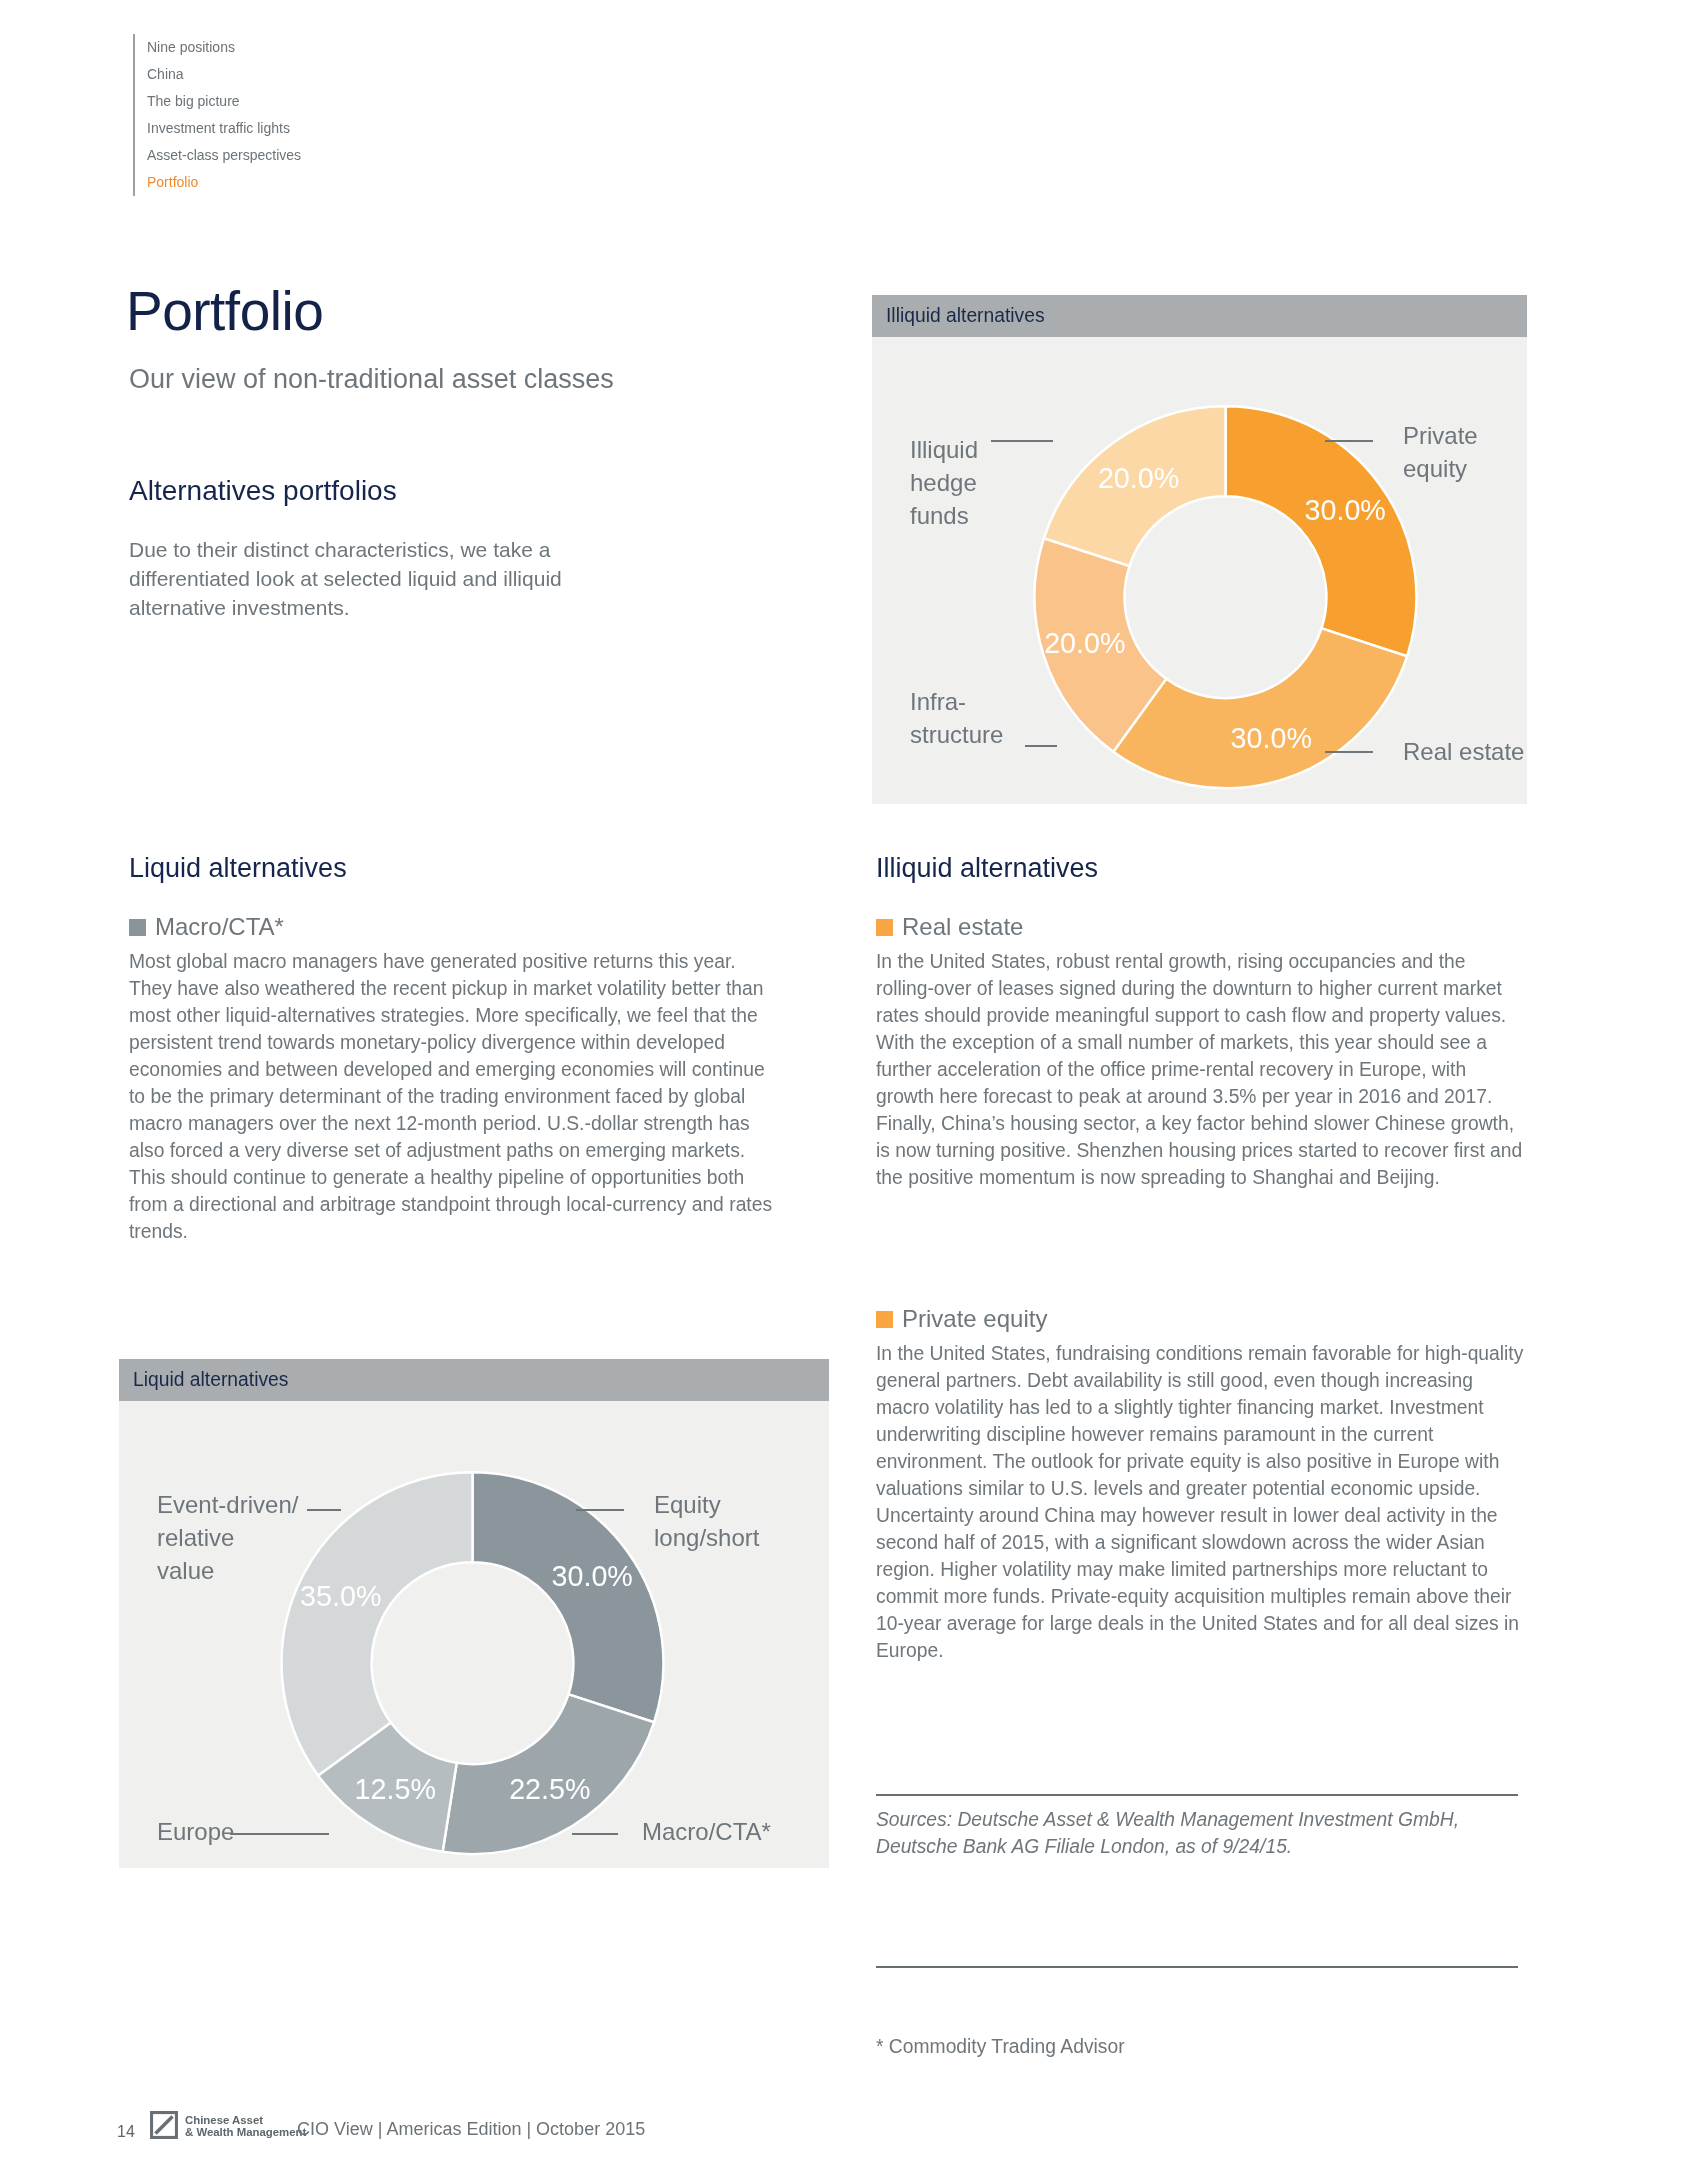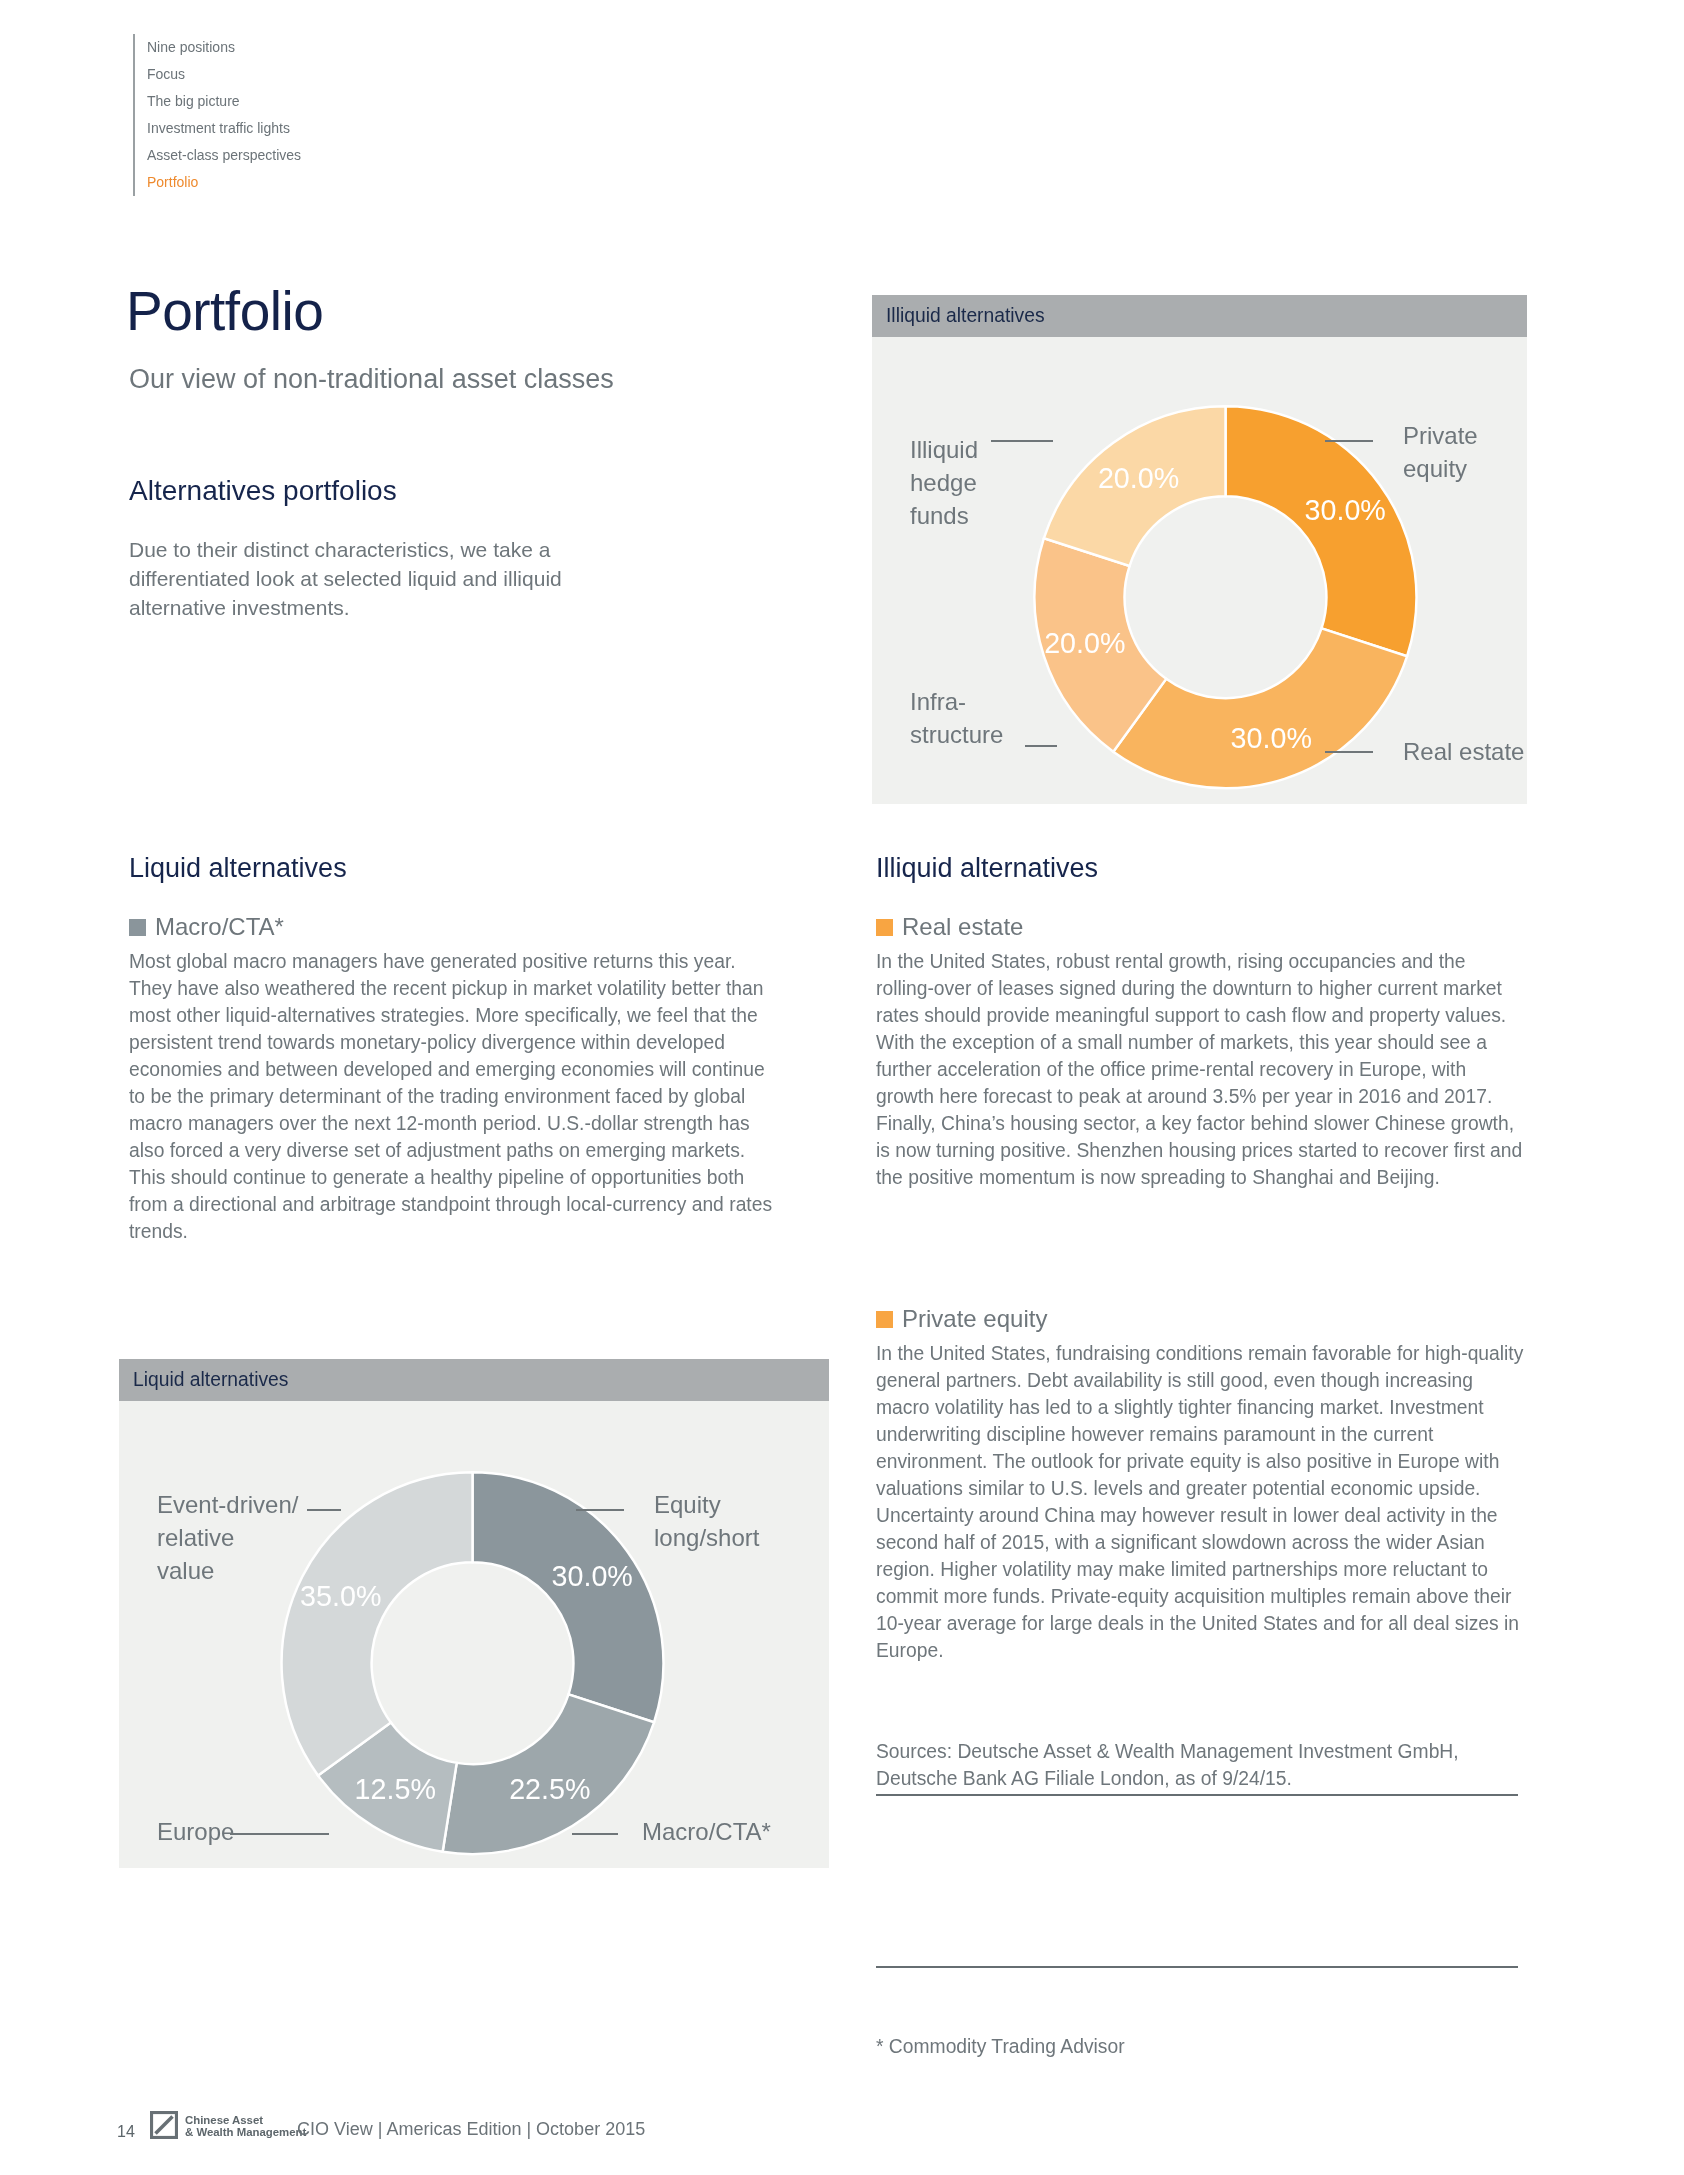--- a/index.html
+++ b/index.html
@@ -44,21 +44,21 @@
   .brand{font-size:11.4px;line-height:12.4px;font-weight:bold;color:#5d666b;}
   .edition{font-size:18px;color:#6b7378;}
 </style>
 </head>
 <body>
 
 <div class="page">
 
   <nav class="toc abs" style="left:133px;top:34px;">
     <div class="toc-item">Nine positions</div>
-    <div class="toc-item">Focus</div>
+    <div class="toc-item">China</div>
     <div class="toc-item">The big picture</div>
     <div class="toc-item">Investment traffic lights</div>
     <div class="toc-item">Asset-class perspectives</div>
     <div class="toc-item active">Portfolio</div>
   </nav>
 
   <h1 class="page-title abs" style="left:126px;top:279px;margin:0;">Portfolio</h1>
   <div class="page-subtitle abs" style="left:129px;top:364px;">Our view of non-traditional asset classes</div>
 
   <h2 class="section-h abs" style="left:129px;top:475px;margin:0;">Alternatives portfolios</h2>
@@ -133,21 +133,21 @@
   </div>
   <p class="body-text abs" style="left:876px;top:948px;width:648px;margin:0;">In the United States, robust rental growth, rising occupancies and the rolling-over of leases signed during the downturn to higher current market rates should provide meaningful support to cash flow and property values. With the exception of a small number of markets, this year should see a further acceleration of the office prime-rental recovery in Europe, with growth here forecast to peak at around 3.5% per year in 2016 and 2017. Finally, China’s housing sector, a key factor behind slower Chinese growth, is now turning positive. Shenzhen housing prices started to recover first and the positive momentum is now spreading to Shanghai and Beijing.</p>
 
   <div class="bullet-row abs" style="left:876px;top:1305px;">
     <span class="bullet" style="background:#f8a542;"></span>
     <span class="bullet-label">Private equity</span>
   </div>
   <p class="body-text abs" style="left:876px;top:1340px;width:648px;margin:0;">In the United States, fundraising conditions remain favorable for high-quality general partners. Debt availability is still good, even though increasing macro volatility has led to a slightly tighter financing market. Investment underwriting discipline however remains paramount in the current environment. The outlook for private equity is also positive in Europe with valuations similar to U.S. levels and greater potential economic upside. Uncertainty around China may however result in lower deal activity in the second half of 2015, with a significant slowdown across the wider Asian region. Higher volatility may make limited partnerships more reluctant to commit more funds. Private-equity acquisition multiples remain above their 10-year average for large deals in the United States and for all deal sizes in Europe.</p>
 
   <div class="rule abs" style="left:876px;top:1794px;width:642px;"></div>
-  <p class="fine abs" style="left:876px;top:1738px;width:648px;margin:0;">Sources: Deutsche Asset &amp; Wealth Management Investment GmbH, Deutsche Bank AG Filiale London, as of 9/24/15.</p>
+  <p class="fine abs" style="left:876px;top:1806px;width:648px;margin:0;font-style:italic;">Sources: Deutsche Asset &amp; Wealth Management Investment GmbH, Deutsche Bank AG Filiale London, as of 9/24/15.</p>
   <div class="rule abs" style="left:876px;top:1966px;width:642px;"></div>
   <p class="fine abs" style="left:876px;top:2033px;width:653px;margin:0;">* Commodity Trading Advisor</p>
 
   <div class="page-num abs" style="left:117px;top:2123px;">14</div>
   <svg class="abs" style="left:150px;top:2111px;" width="28" height="28" viewBox="0 0 28 28">
     <rect x="1.5" y="1.5" width="25" height="25" fill="#ffffff" stroke="#687075" stroke-width="3.2"></rect>
     <line x1="5.5" y1="22.5" x2="22.5" y2="5.5" stroke="#687075" stroke-width="3.6"></line>
   </svg>
   <div class="brand abs" style="left:185px;top:2114px;">
     <div>Chinese Asset</div>

